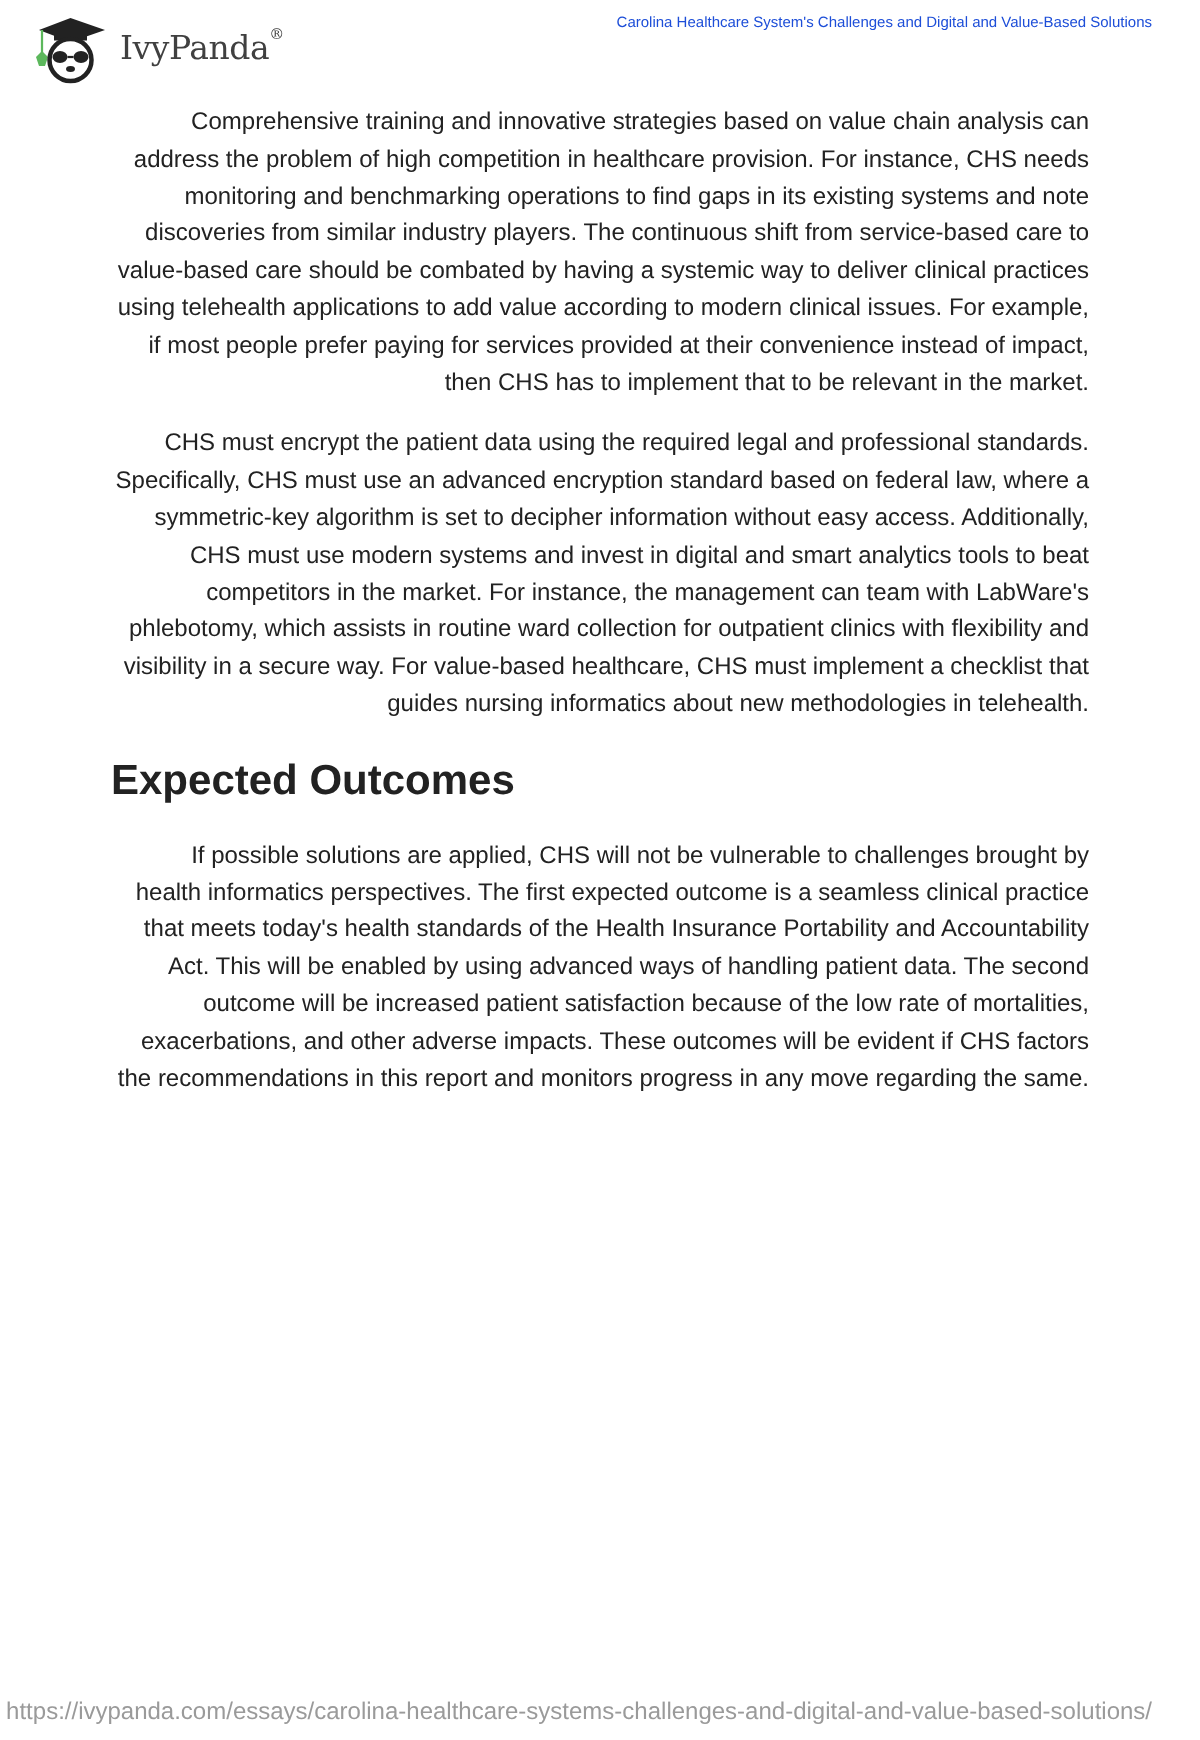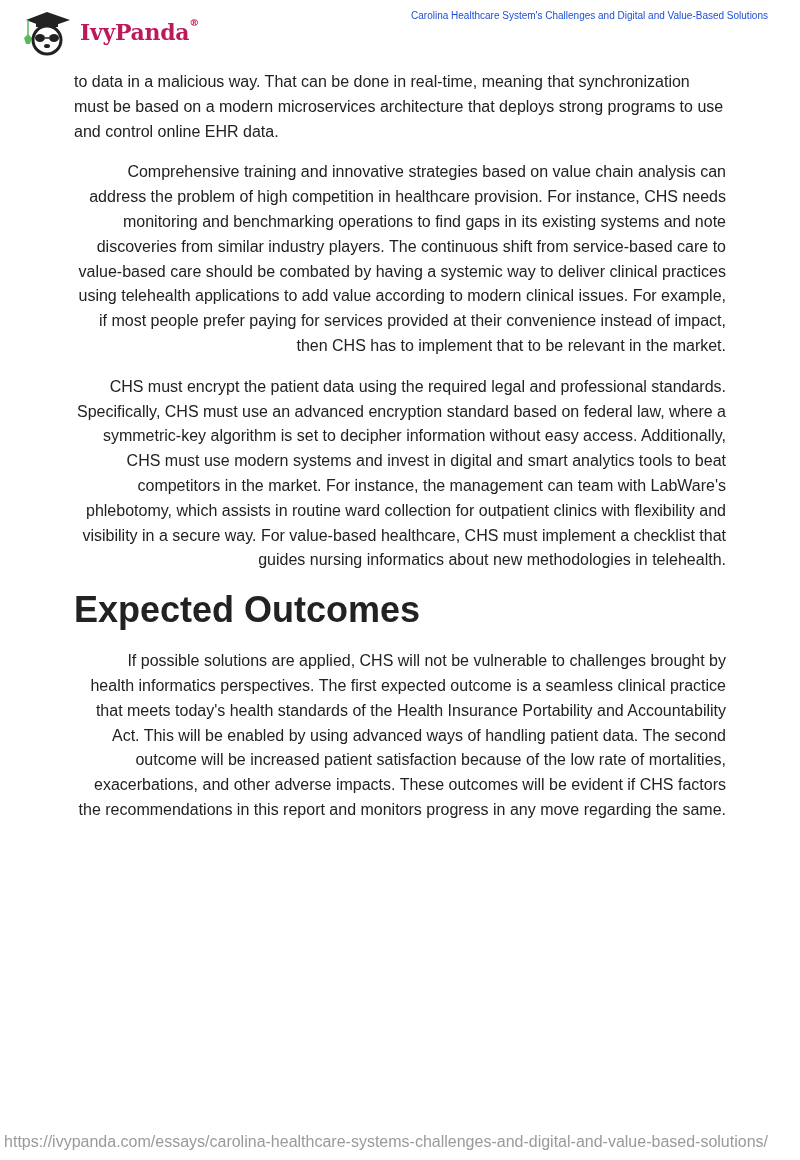--- a/index.html
+++ b/index.html
@@ -1,28 +1,28 @@
 <!DOCTYPE html>
 <html><head>
 <meta charset="utf-8">
 <style>
   html, body { margin: 0; padding: 0; background: #ffffff; }
   body { width: 800px; height: 1160px; position: relative; overflow: hidden;
          font-family: "Liberation Sans", sans-serif; color: #222222; }
   .header { position: absolute; top: 0; left: 0; width: 800px; height: 60px; }
   .logo { position: absolute; left: 18px; top: 8px; display: flex; align-items: center; }
   .logo svg { width: 58px; height: 48px; }
-  .logo-text { font-family: "DejaVu Serif", "Liberation Serif", serif; font-weight: bold;
-               font-size: 22px; color: #be185d; margin-left: 4px; letter-spacing: -0.3px; }
+  .logo-text { font-family: "DejaVu Serif", "Liberation Serif", serif; font-weight: normal;
+               font-size: 22px; color: #404040; margin-left: 4px; letter-spacing: -0.3px; }
   .logo-text sup { font-size: 10px; vertical-align: top; position: relative; top: -2px; }
   .doc-title { position: absolute; right: 32px; top: 10px; font-size: 10px; color: #1d4ed8; }
   .content { position: absolute; left: 74px; top: 70px; width: 652px; }
   p { margin: 0 0 16px 0; font-size: 16px; line-height: 24.8px; color: #222; }
   p.indent { text-indent: 29px; text-align: right; }
-  h2 { font-size: 36px; font-weight: bold; margin: 20px 0 22px 0; color: #222; line-height: 34px; }
+  h2 { font-size: 28px; font-weight: bold; margin: 20px 0 22px 0; color: #222; line-height: 34px; }
   .footer-url { position: absolute; right: 32px; top: 1133px; font-size: 16px; color: #9a9a9a; }
 </style>
 </head>
 <body>
 
 <div class="header">
   <div class="logo">
     <svg viewBox="0 0 58 48">
       <polygon points="8,12 29,4 52,12 29,20" fill="#222"></polygon>
       <rect x="18" y="13" width="22" height="6" fill="#222"></rect>
@@ -33,20 +33,19 @@
       <ellipse cx="36" cy="30" rx="5" ry="4" fill="#222"></ellipse>
       <line x1="27" y1="30" x2="31" y2="30" stroke="#222" stroke-width="1.5"></line>
       <ellipse cx="29" cy="38" rx="3" ry="2" fill="#222"></ellipse>
     </svg>
     <span class="logo-text"><span>IvyPanda</span><sup>®</sup></span>
   </div>
   <div class="doc-title">Carolina Healthcare System's Challenges and Digital and Value-Based Solutions</div>
 </div>
 
 <div class="content">
-  <p>to data in a malicious way. That can be done in real-time, meaning that synchronization must be based on a modern microservices architecture that deploys strong programs to use and control online EHR data.</p>
   <p class="indent">Comprehensive training and innovative strategies based on value chain analysis can address the problem of high competition in healthcare provision. For instance, CHS needs monitoring and benchmarking operations to find gaps in its existing systems and note discoveries from similar industry players. The continuous shift from service-based care to value-based care should be combated by having a systemic way to deliver clinical practices using telehealth applications to add value according to modern clinical issues. For example, if most people prefer paying for services provided at their convenience instead of impact, then CHS has to implement that to be relevant in the market.</p>
   <p class="indent">CHS must encrypt the patient data using the required legal and professional standards. Specifically, CHS must use an advanced encryption standard based on federal law, where a symmetric-key algorithm is set to decipher information without easy access. Additionally, CHS must use modern systems and invest in digital and smart analytics tools to beat competitors in the market. For instance, the management can team with LabWare's phlebotomy, which assists in routine ward collection for outpatient clinics with flexibility and visibility in a secure way. For value-based healthcare, CHS must implement a checklist that guides nursing informatics about new methodologies in telehealth.</p>
   <h2>Expected Outcomes</h2>
   <p class="indent">If possible solutions are applied, CHS will not be vulnerable to challenges brought by health informatics perspectives. The first expected outcome is a seamless clinical practice that meets today's health standards of the Health Insurance Portability and Accountability Act. This will be enabled by using advanced ways of handling patient data. The second outcome will be increased patient satisfaction because of the low rate of mortalities, exacerbations, and other adverse impacts. These outcomes will be evident if CHS factors the recommendations in this report and monitors progress in any move regarding the same.</p>
 </div>
 
 <div class="footer-url">https://ivypanda.com/essays/carolina-healthcare-systems-challenges-and-digital-and-value-based-solutions/</div>
 
 </body></html>

